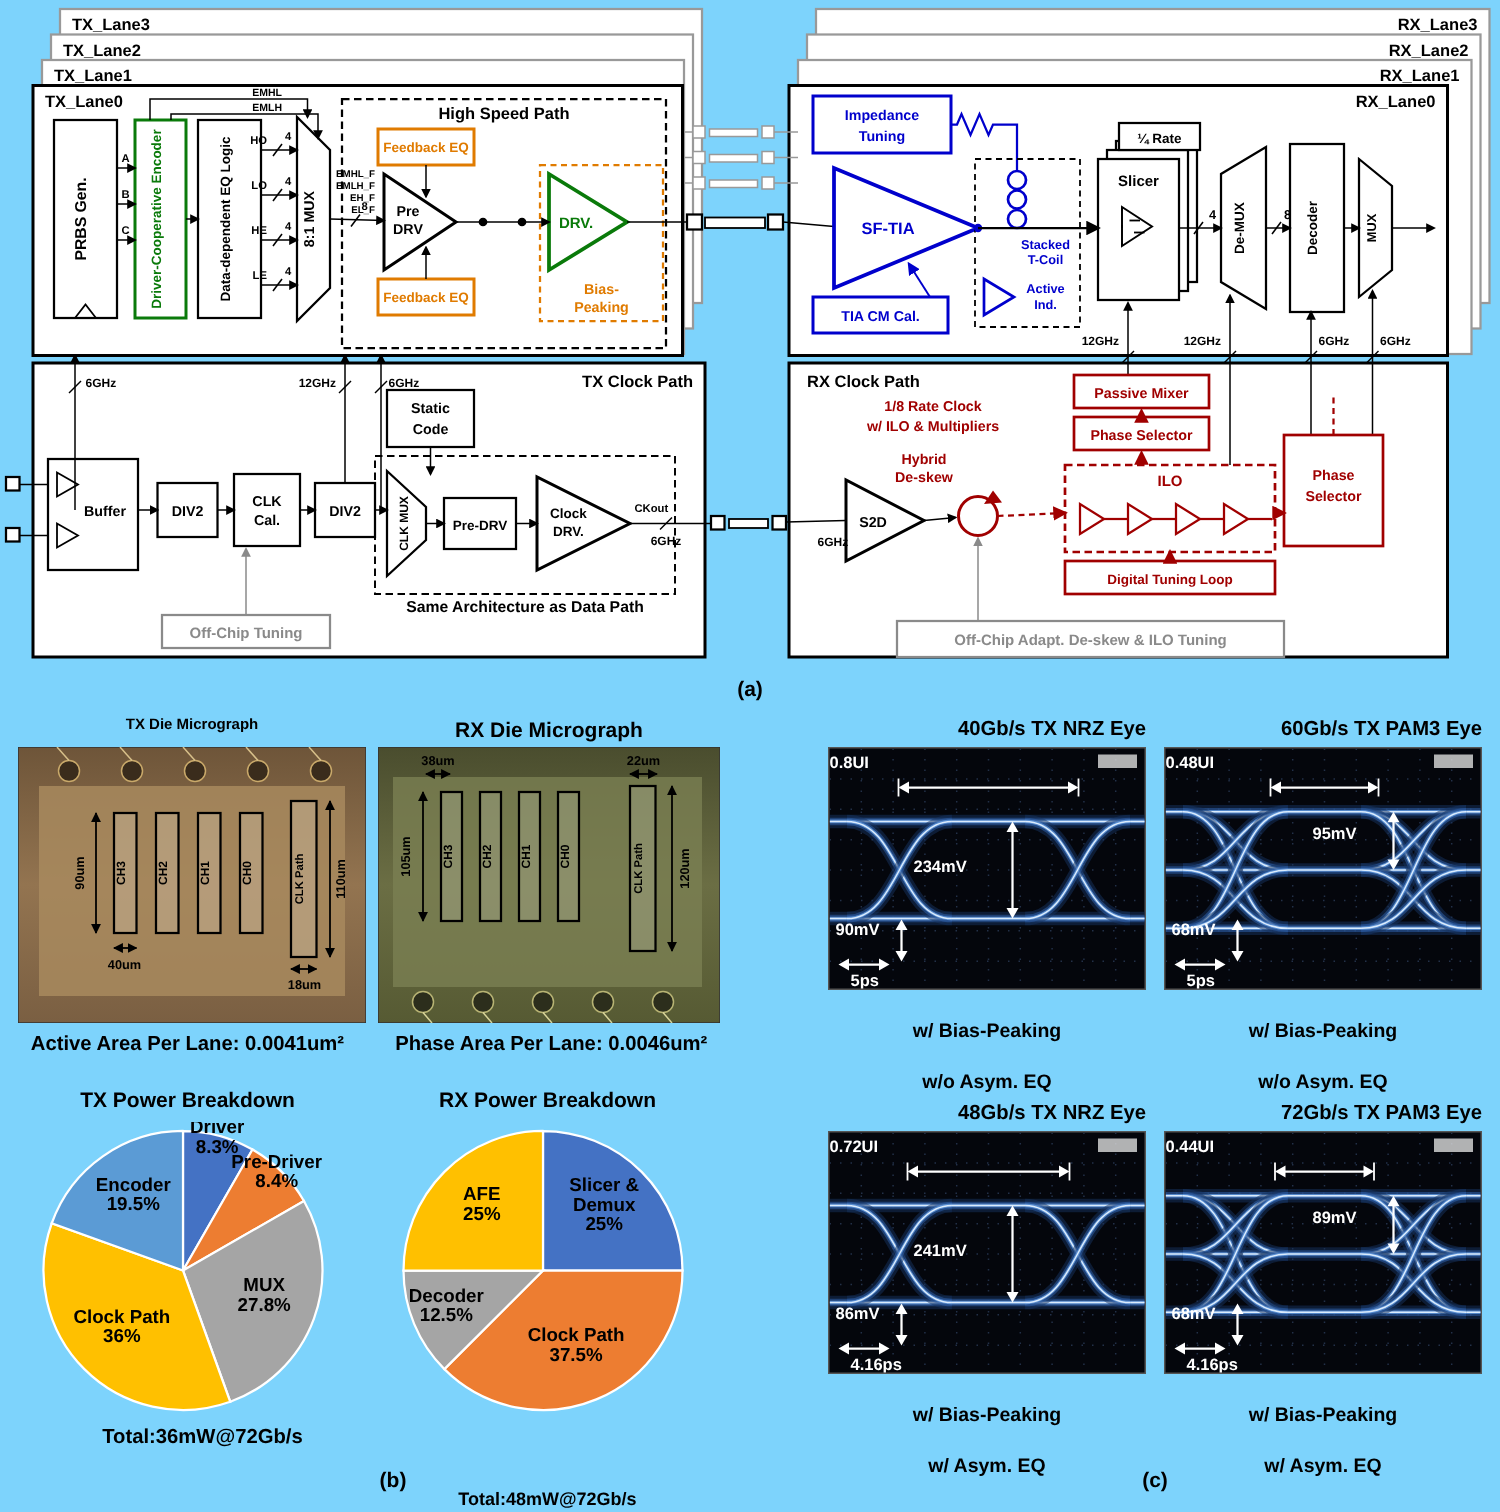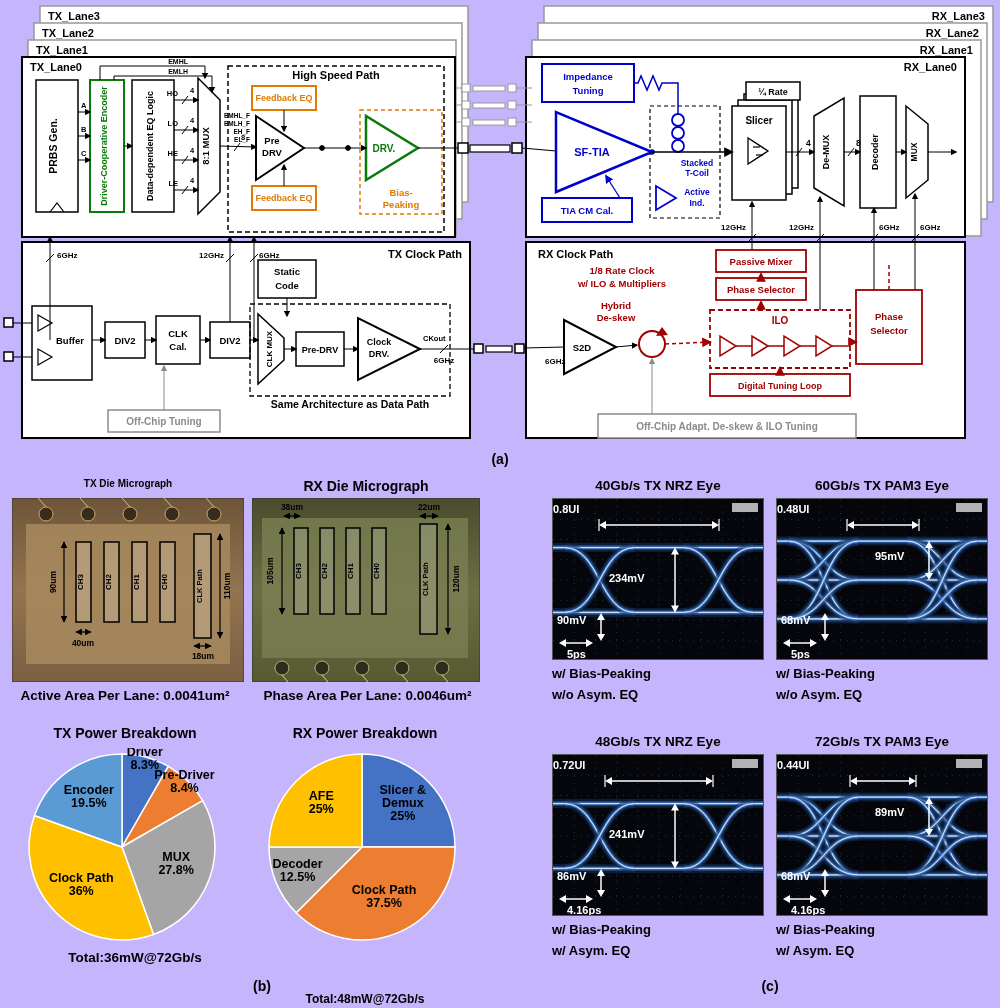--- a/index.html
+++ b/index.html
@@ -1,34 +1,34 @@
 <!DOCTYPE html>
 <html><head>
 <meta charset="utf-8">
 <style>
 *{box-sizing:border-box}
 body{margin:0;font-family:"Liberation Sans",sans-serif;background:#fff}
-.canvas{position:relative;width:1000px;height:1008px;background:#c4b5fd;overflow:hidden}
+.canvas{position:relative;width:1000px;height:1008px;background:#7dd3fc;overflow:hidden}
 svg text{font-family:"Liberation Sans",sans-serif;font-weight:bold;fill:#000}
 .tmid{text-anchor:middle}.tend{text-anchor:end}
 .green{fill:#0a7a0a}.orange{fill:#E07B00}.blue{fill:#0000CC}.red{fill:#A00000}.grayt{fill:#8a8a8a}
 .f65{font-size:6.5px}.f7{font-size:7px}.f75{font-size:7.5px}.f8{font-size:8px}.f85{font-size:8.5px}
 .f9{font-size:9px}.f95{font-size:9.5px}.f10{font-size:10px}.f105{font-size:10.5px}.f11{font-size:11px}.f14{font-size:14px}
 .cap{position:absolute;text-align:center;font-weight:bold}
 .eye-card{position:absolute;width:212px}
-.eye-title{text-align:center;font-weight:bold;font-size:13.5px;height:20px}
+.eye-title{text-align:right;font-weight:bold;font-size:13.5px;height:20px}
 .eye-screen{position:relative;width:212px;height:162px;background:#04060c;border:1px solid #555;overflow:hidden}
 .eye-screen span{position:absolute;color:#fff;font-weight:bold;font-size:11px;line-height:1}
 .eye-ui{left:0;right:0;top:5px}
 .eye-nrz .eye-amp{left:56px;top:74px}
 .eye-pam3 .eye-amp{left:98px;top:52px}
 .eye-vscale{left:4px;top:116px}
 .eye-tscale{left:14px;top:150px}
 .scope-logo{display:block;right:5px;top:4px;width:26px;height:9px;background:#ddd;opacity:.8}
-.eye-cap{font-weight:bold;font-size:13px;margin-top:6px}
+.eye-cap{text-align:center;font-weight:bold;font-size:13px;margin-top:19px}
 .pie-label{font-size:12.5px;font-weight:bold}
 </style>
 </head>
 <body>
 
 <div class="canvas">
 
 <svg width="1000" height="472" style="position:absolute;left:0;top:0">
 <defs>
 <marker id="mA" viewBox="0 0 10 10" refX="8" refY="5" markerWidth="6.5" markerHeight="6.5" orient="auto-start-reverse">

